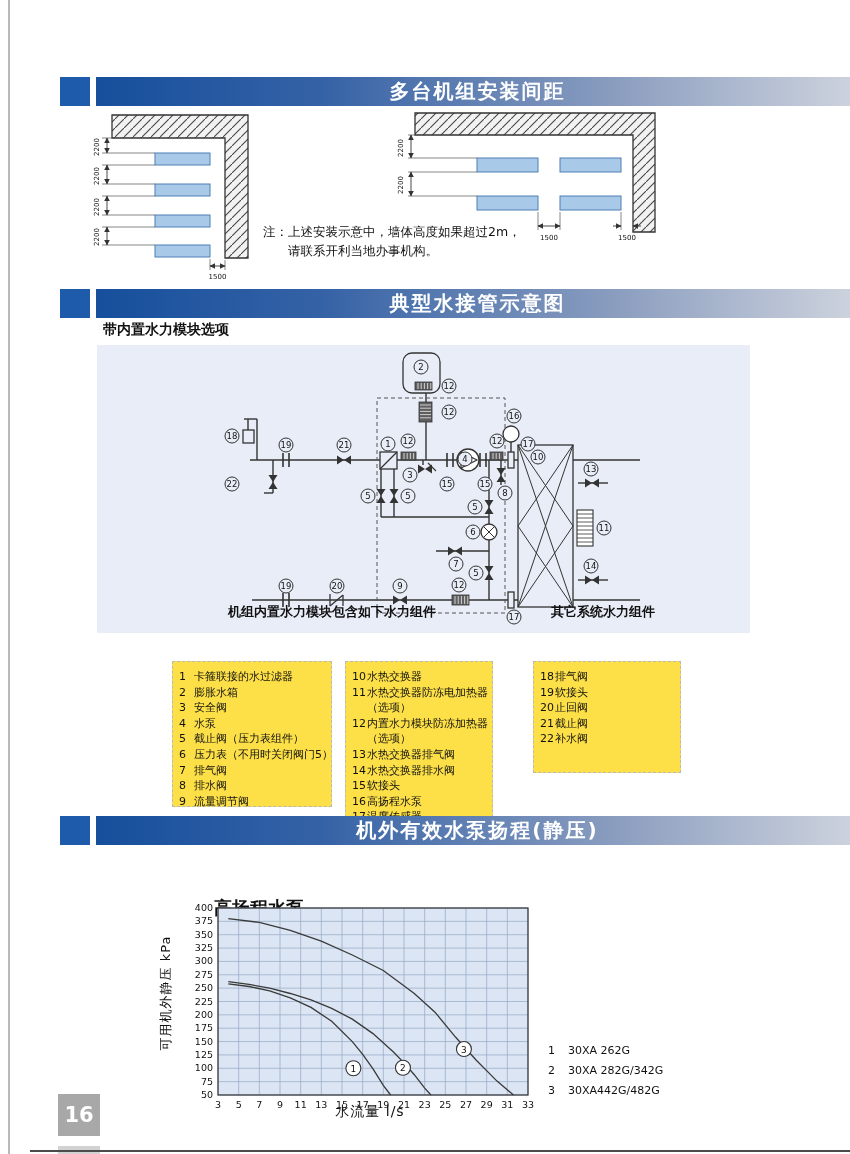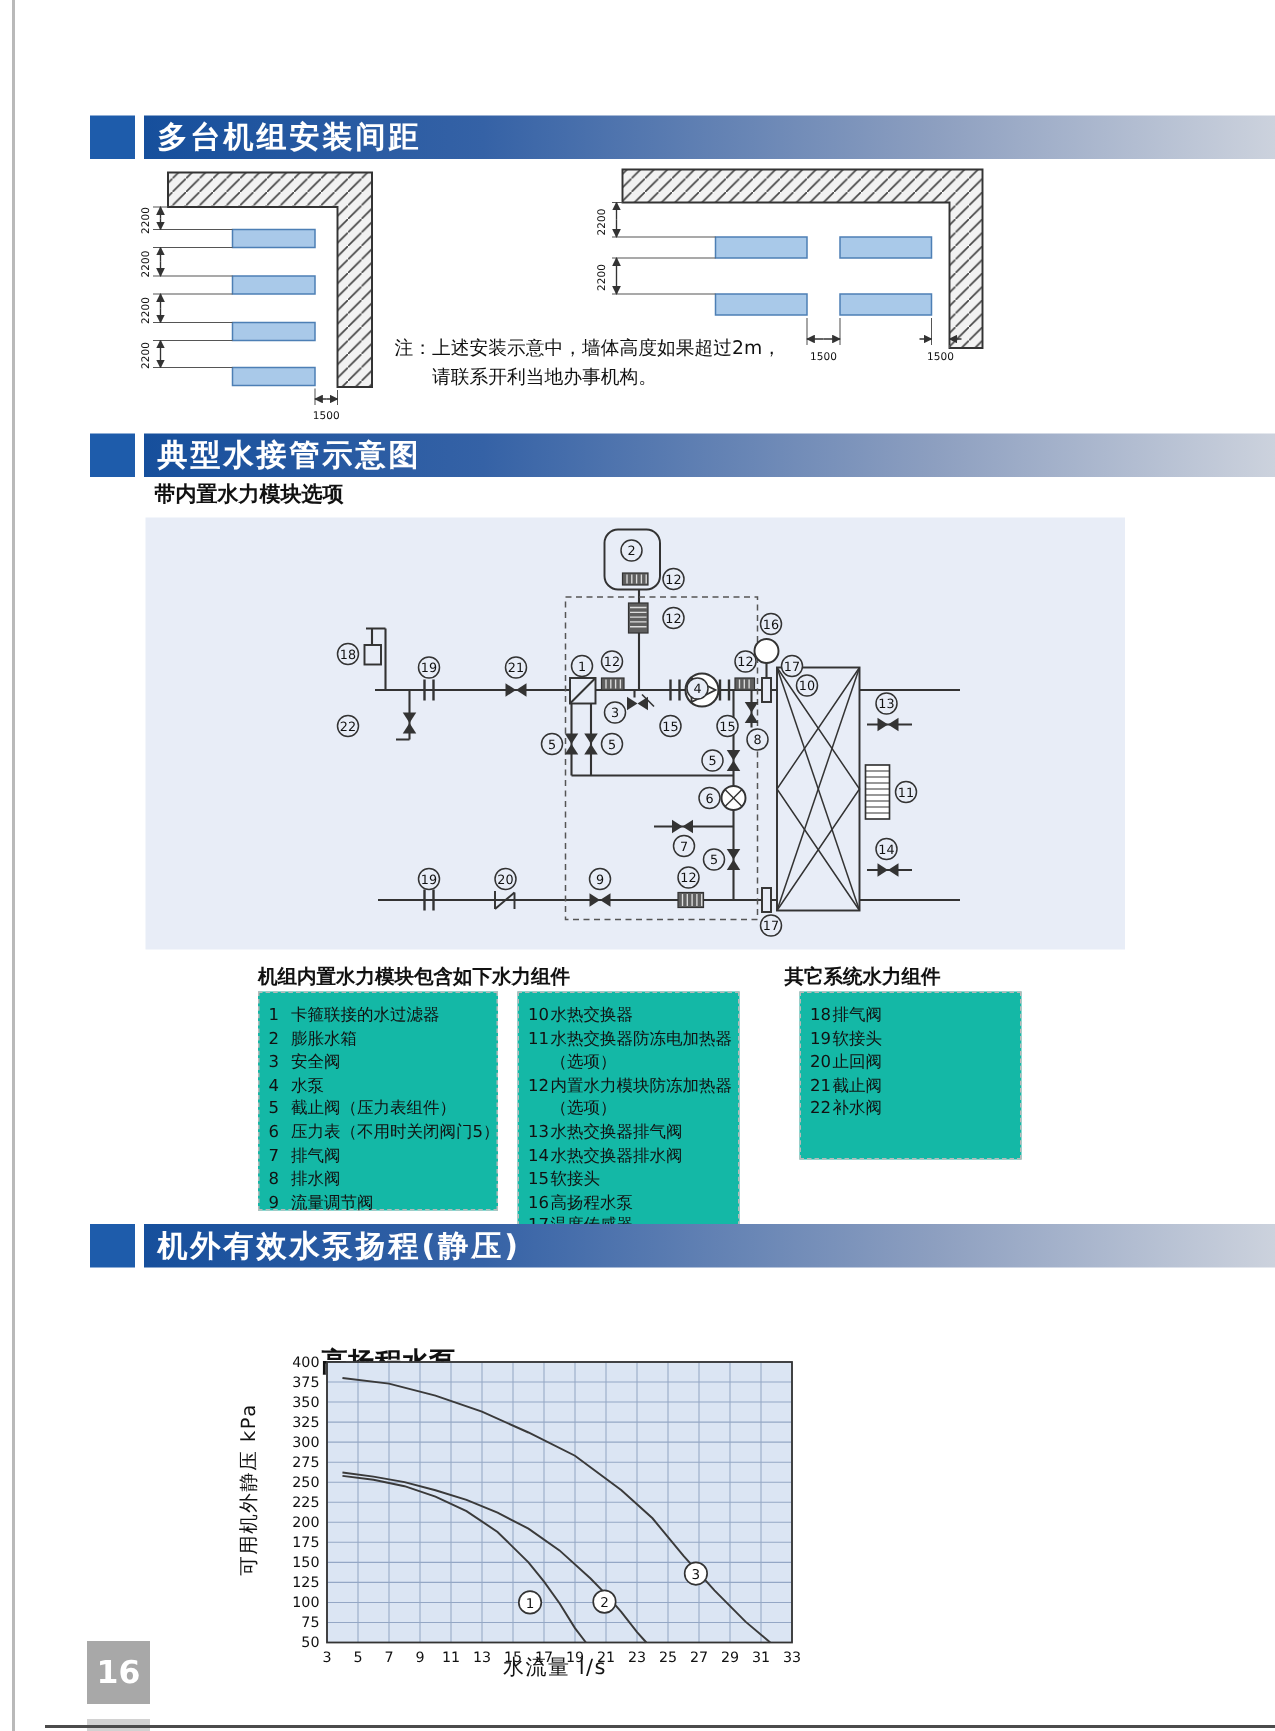--- a/index.html
+++ b/index.html
@@ -3,32 +3,32 @@
 <meta charset="utf-8">
 <style>
   html,body{margin:0;padding:0;background:#fff;}
   body{font-family:"DejaVu Sans",sans-serif;color:#111;}
   .page{position:relative;width:850px;height:1154px;background:#fff;overflow:hidden;}
   .edge-left{position:absolute;left:8px;top:0;bottom:0;width:2px;background:#b9b9b9;}
   
   .banner{position:absolute;left:60px;right:0;height:29px;}
   .banner .sq{position:absolute;left:0;top:0;width:30px;height:29px;background:#1e5cab;}
   .banner .bar{position:absolute;left:36px;right:0;top:0;height:29px;
-    background:linear-gradient(to right,#164f9c 0%,#3562a6 30%,#8d9fc0 70%,#ccd2dd 100%);}
+    background:linear-gradient(to right,#164f9c 0%,#3562a6 30%,#8d9fc0 70%,#ccd2dd 100%);text-align:center;}
   .banner .t{display:inline-block;padding-left:9px;color:#fff;font-size:20px;font-weight:bold;
     line-height:29px;letter-spacing:2px;white-space:nowrap;}
   .subtitle{position:absolute;left:103px;top:321px;font-size:14px;font-weight:bold;}
   .note{position:absolute;left:263px;top:222px;font-size:12.5px;line-height:19px;}
   .note .l2{margin-left:25px;}
   .schematic-panel{position:absolute;left:97px;top:345px;width:653px;height:288px;background:#e8edf7;}
-  .legend-title{position:absolute;top:642px;font-size:13px;font-weight:bold;white-space:nowrap;}
+  .legend-title{position:absolute;top:603px;font-size:13px;font-weight:bold;text-align:center;white-space:nowrap;}
   .lt1{left:172px;width:320px;}
   .lt2{left:523px;width:160px;}
   .legend-box{position:absolute;top:661px;border:1px dashed #b9b9b9;font-size:11px;
-    padding:7px 4px 4px 6px;box-sizing:border-box;background:#14b8a6;}
+    padding:7px 4px 4px 6px;box-sizing:border-box;background:#fde047;}
   .lb1{left:172px;width:160px;height:146px;}
   .lb2{left:345px;width:148px;height:176px;}
   .lb3{left:533px;width:148px;height:112px;}
   .legend-box .li{white-space:nowrap;line-height:15.6px;}
   .legend-box .ln{display:inline-block;min-width:15px;}
   .chart-title{position:absolute;left:214px;top:882px;font-size:18px;font-weight:bold;margin-top:14px;}
   .ylabel{position:absolute;left:66px;top:984px;width:200px;height:18px;text-align:center;
     font-size:13px;transform:rotate(-90deg);letter-spacing:1px;}
   .xlabel{position:absolute;left:270px;top:1103px;width:200px;text-align:center;font-size:14px;letter-spacing:1px;}
   .chart-legend{position:absolute;left:548px;top:1044px;font-size:11px;}
@@ -459,17 +459,22 @@
       <path d="M88.3,85.7 L109.0,88.4 L129.7,92.1 L150.3,97.5 L171.0,103.9 L191.7,112.4 L212.3,123.1 L233.0,137.6 L253.7,156.3 L264.0,166.9 L274.3,178.7 L284.7,192.1 L290.9,199.0" fill="none" stroke="#3a3a3a" stroke-width="1.3"></path>
       <path d="M88.3,22.7 L119.3,26.4 L150.3,34.4 L181.3,45.1 L212.3,59.0 L243.3,74.5 L274.3,97.5 L295.0,116.2 L315.7,141.3 L336.3,164.3 L357.0,185.1 L373.5,199.0" fill="none" stroke="#3a3a3a" stroke-width="1.3"></path>
       <circle cx="213.36666666666667" cy="172.28571428571428" r="7.5" fill="#fff" stroke="#333" stroke-width="1.1"></circle>
       <text x="213.36666666666667" y="175.78571428571428" text-anchor="middle" font-size="9" fill="#111">1</text>
       <circle cx="262.96666666666664" cy="171.7514285714286" r="7.5" fill="#fff" stroke="#333" stroke-width="1.1"></circle>
       <text x="262.96666666666664" y="175.2514285714286" text-anchor="middle" font-size="9" fill="#111">2</text>
       <circle cx="323.93333333333334" cy="153.05142857142857" r="7.5" fill="#fff" stroke="#333" stroke-width="1.1"></circle>
       <text x="323.93333333333334" y="156.55142857142857" text-anchor="middle" font-size="9" fill="#111">3</text>
     </svg>
   <div class="xlabel">水流量  l/s</div>
+  <div class="chart-legend">
+      <div class="row"><span class="ln">1</span><span>30XA 262G</span></div>
+      <div class="row"><span class="ln">2</span><span>30XA 282G/342G</span></div>
+      <div class="row"><span class="ln">3</span><span>30XA442G/482G</span></div>
+    </div>
 
   <div class="page-num">16</div>
   <div class="page-num-sub"></div>
   <div class="bottom-rule"></div>
 </div>
 
 </body></html>

